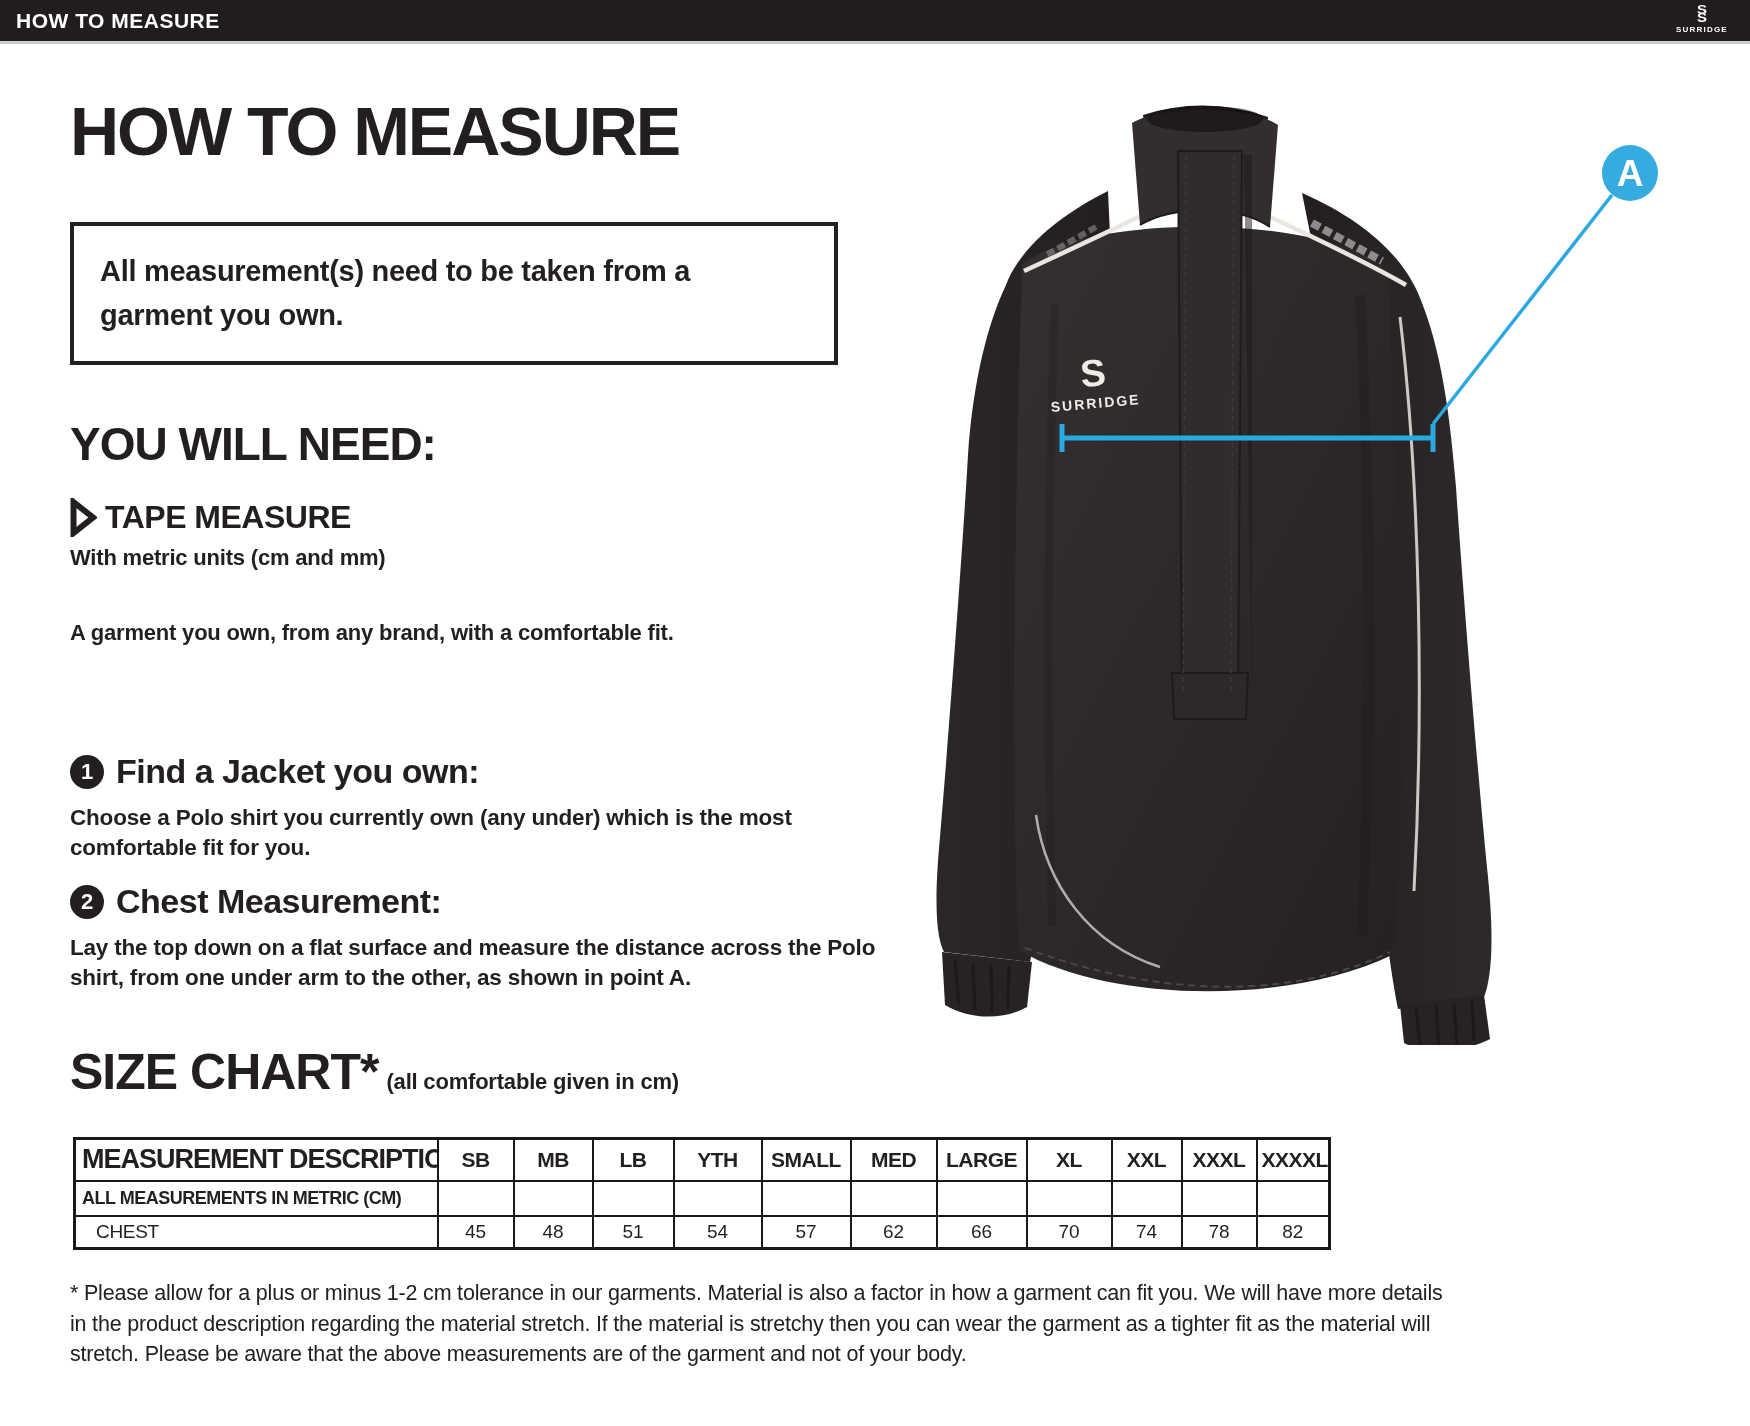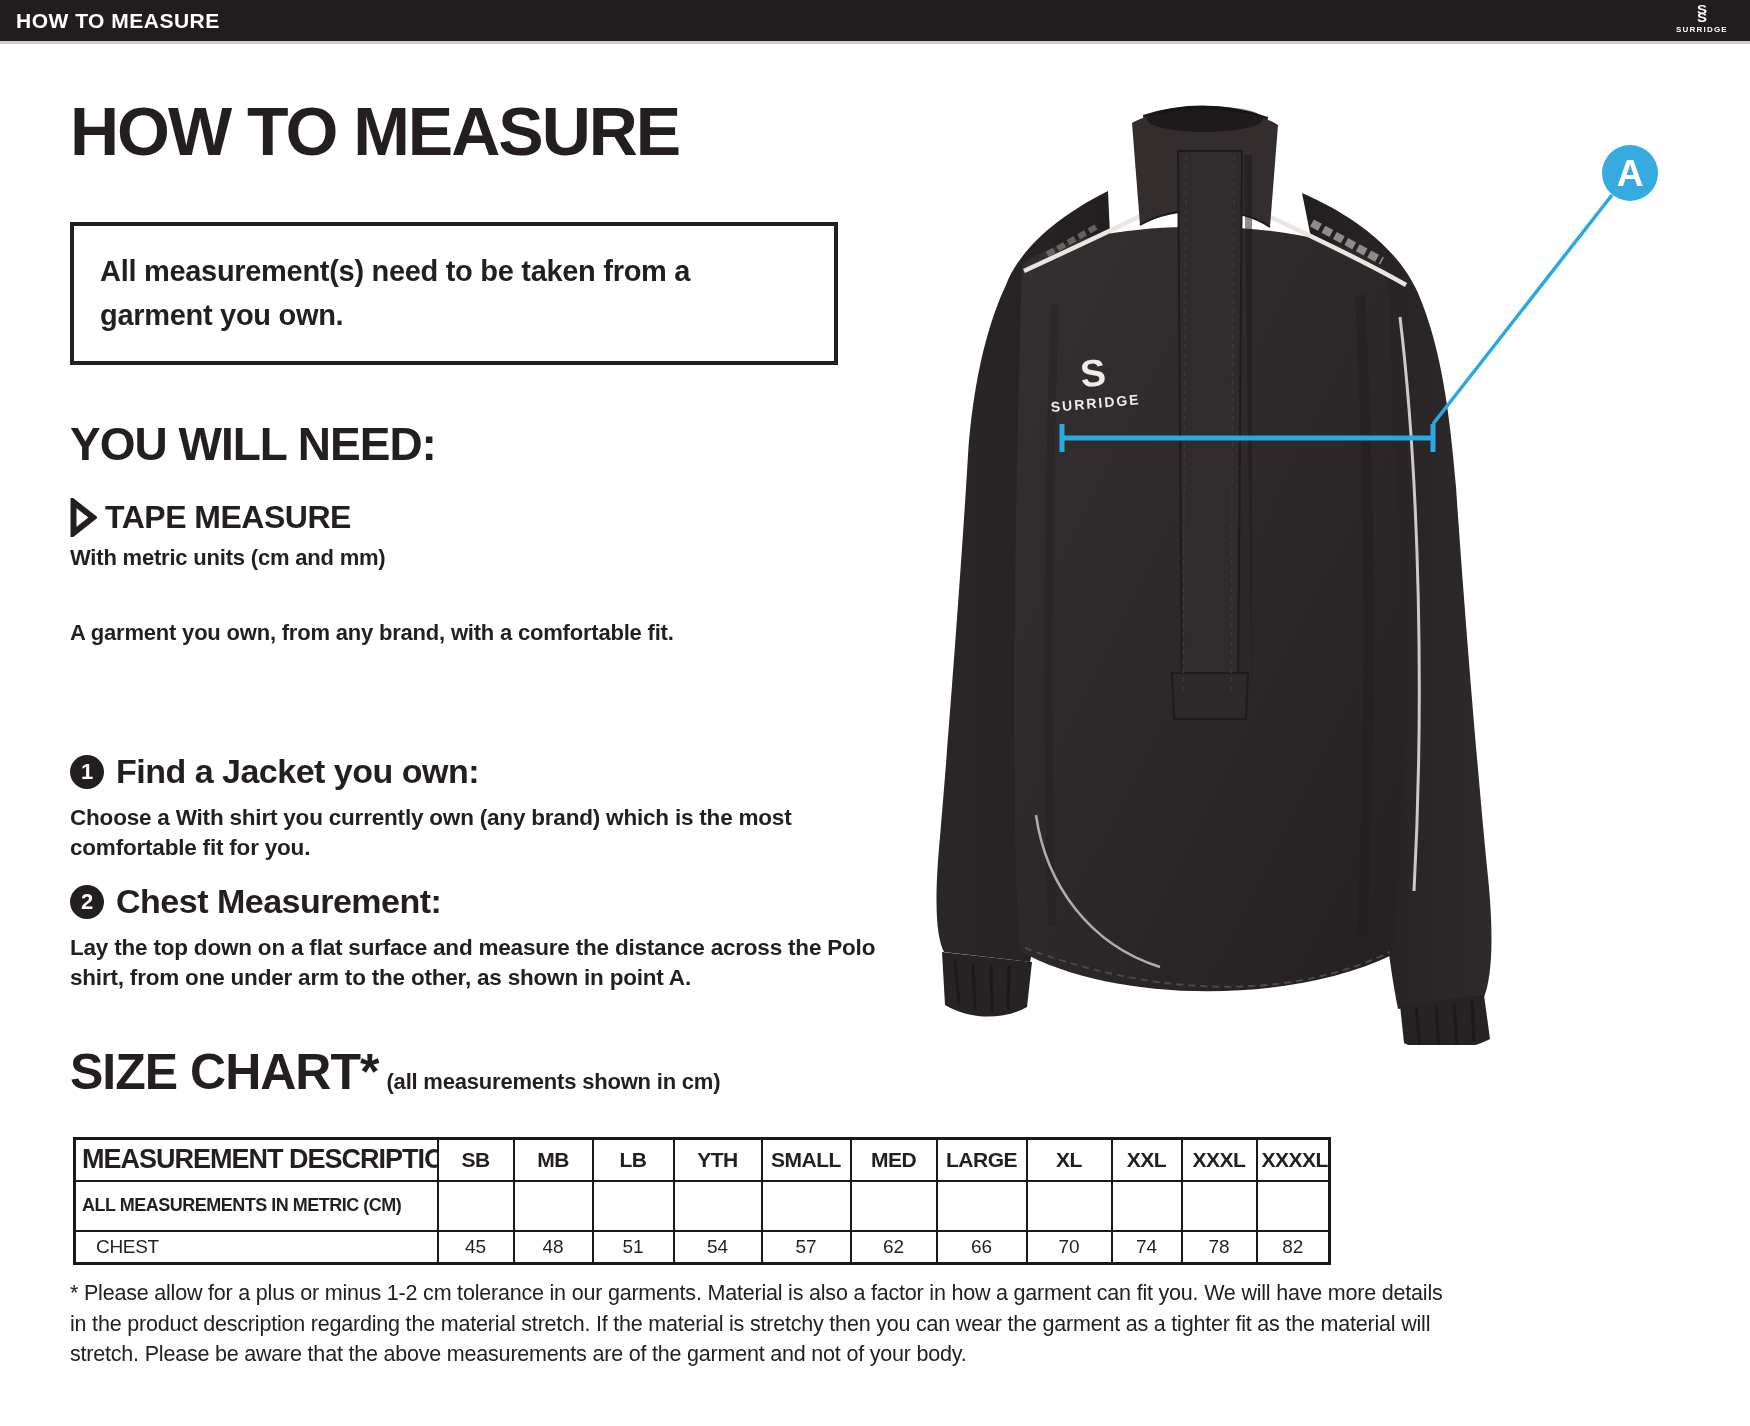--- a/index.html
+++ b/index.html
@@ -41,21 +41,21 @@
 
   .h2-size { position:absolute; left:70px; top:1043px; font-size:50px; font-weight:700; letter-spacing:-1px; }
   .h2-size .sub { font-size:22px; font-weight:700; letter-spacing:-.2px; margin-left:8px; }
 
   
   table.size { position:absolute; left:73px; top:1137px; width:1255px; border-collapse:collapse; table-layout:fixed; }
   table.size td { border:2px solid #1b1819; vertical-align:middle; padding:0 4px; overflow:hidden; white-space:nowrap; }
   table.size { border:3px solid #1b1819; }
   tr.hdr td { height:42px; font-weight:700; text-align:center; font-size:21px; letter-spacing:-.5px; }
   tr.hdr td.desc { font-size:27px; text-align:left; padding-left:6px; letter-spacing:-1px; }
-  tr.mid td { height:50px; font-size:18px; font-weight:700; letter-spacing:-.5px; padding-left:6px; }
+  tr.mid td { height:35px; font-size:18px; font-weight:700; letter-spacing:-.5px; padding-left:6px; }
   tr.val td { height:33px; font-size:19px; text-align:center; }
   tr.val td.desc { text-align:left; padding-left:20px; font-size:19px; letter-spacing:-.3px; }
 
   .footnote { position:absolute; left:70px; top:1278px; width:1385px; font-size:21.5px; line-height:1.43; color:#232021; letter-spacing:-.2px; }
 
   
   .figure { position:absolute; left:860px; top:55px; width:890px; height:990px; }
 </style>
 </head>
 <body>
@@ -92,33 +92,33 @@
 
   <div class="need-item need-2">
     <div class="need-sub">A garment you own, from any brand, with a comfortable fit.</div>
   </div>
 
   <div class="step step-1">
     <div class="row">
       <div class="step-circle">1</div>
       <div class="step-title">Find a Jacket you own:</div>
     </div>
-    <div class="step-body">Choose a With shirt you currently own (any brand) which is the most comfortable fit for you.</div>
+    <div class="step-body">Choose a Polo shirt you currently own (any under) which is the most comfortable fit for you.</div>
   </div>
 
   <div class="step step-2">
     <div class="row">
       <div class="step-circle">2</div>
       <div class="step-title">Chest Measurement:</div>
     </div>
     <div class="step-body">Lay the top down on a flat surface and measure the distance across the Polo shirt, from one under arm to the other, as shown in point A.</div>
   </div>
 
   <div class="h2-size">
-    <span>SIZE CHART*</span><span class="sub">(all measurements shown in cm)</span>
+    <span>SIZE CHART*</span><span class="sub">(all comfortable given in cm)</span>
   </div>
 
   <table class="size">
     <colgroup>
       <col style="width:363px">
         <col style="width:76px">
         <col style="width:79px">
         <col style="width:81px">
       <col style="width:88px">
         <col style="width:89px">

